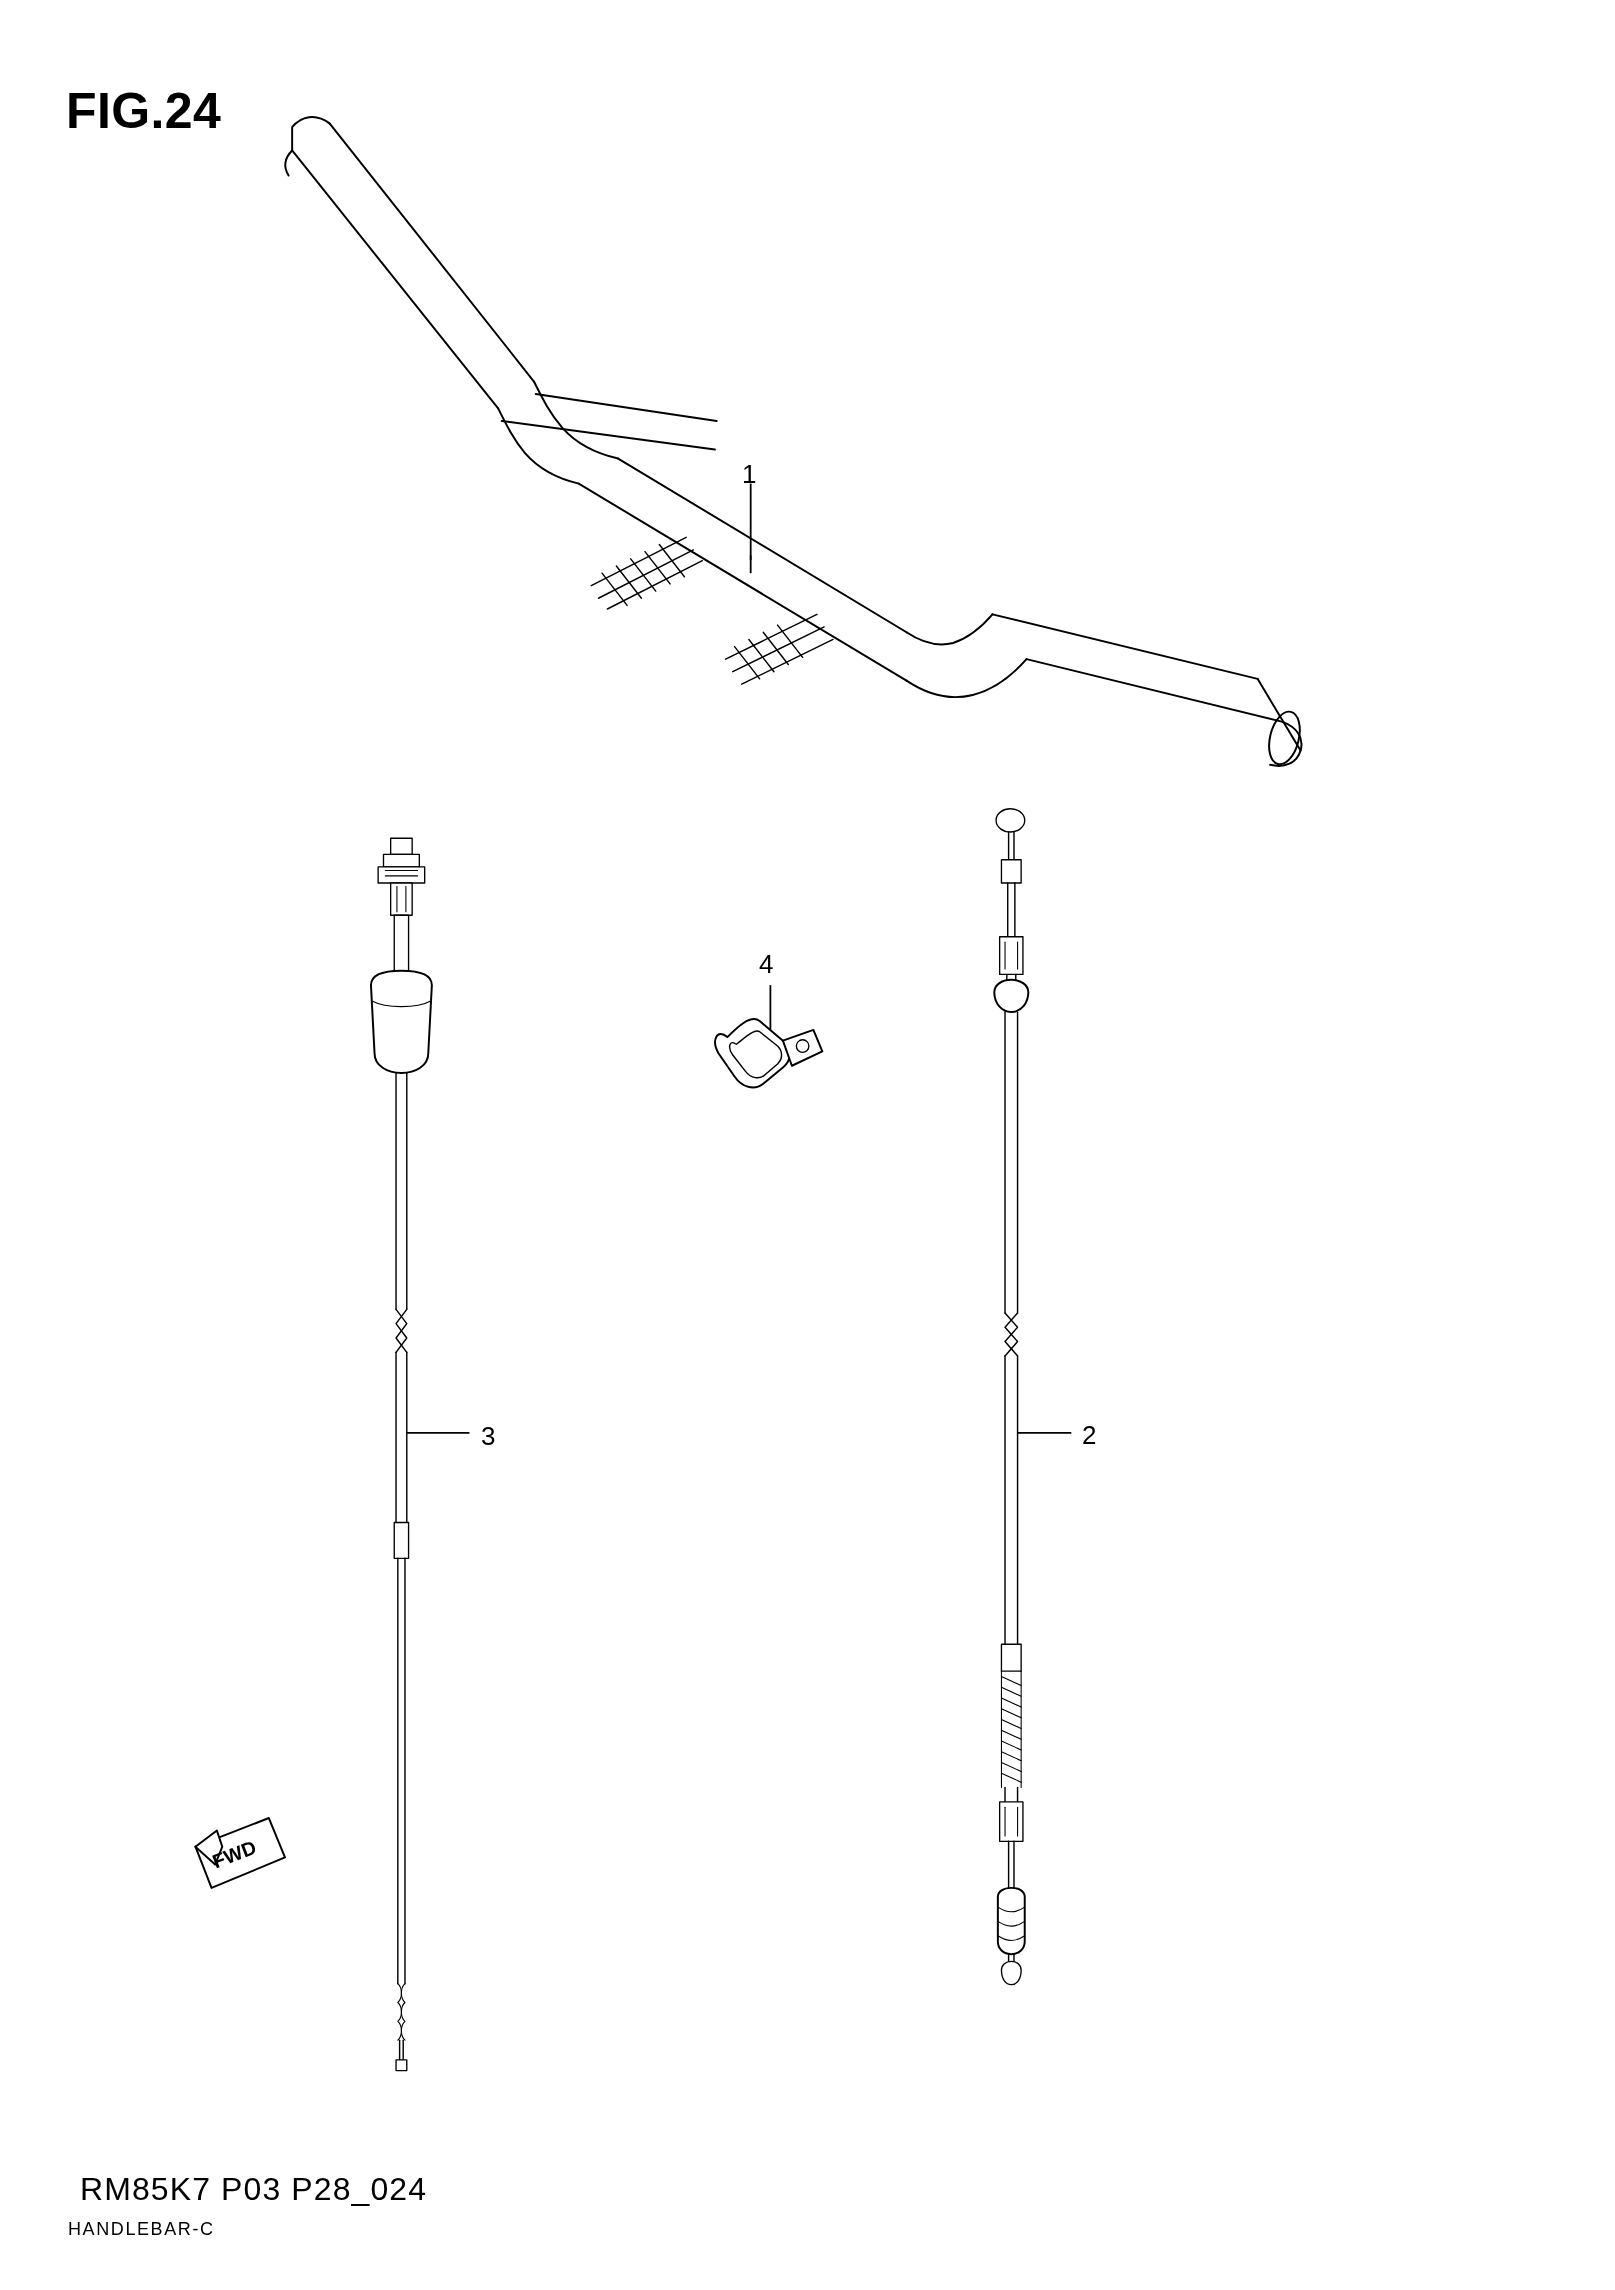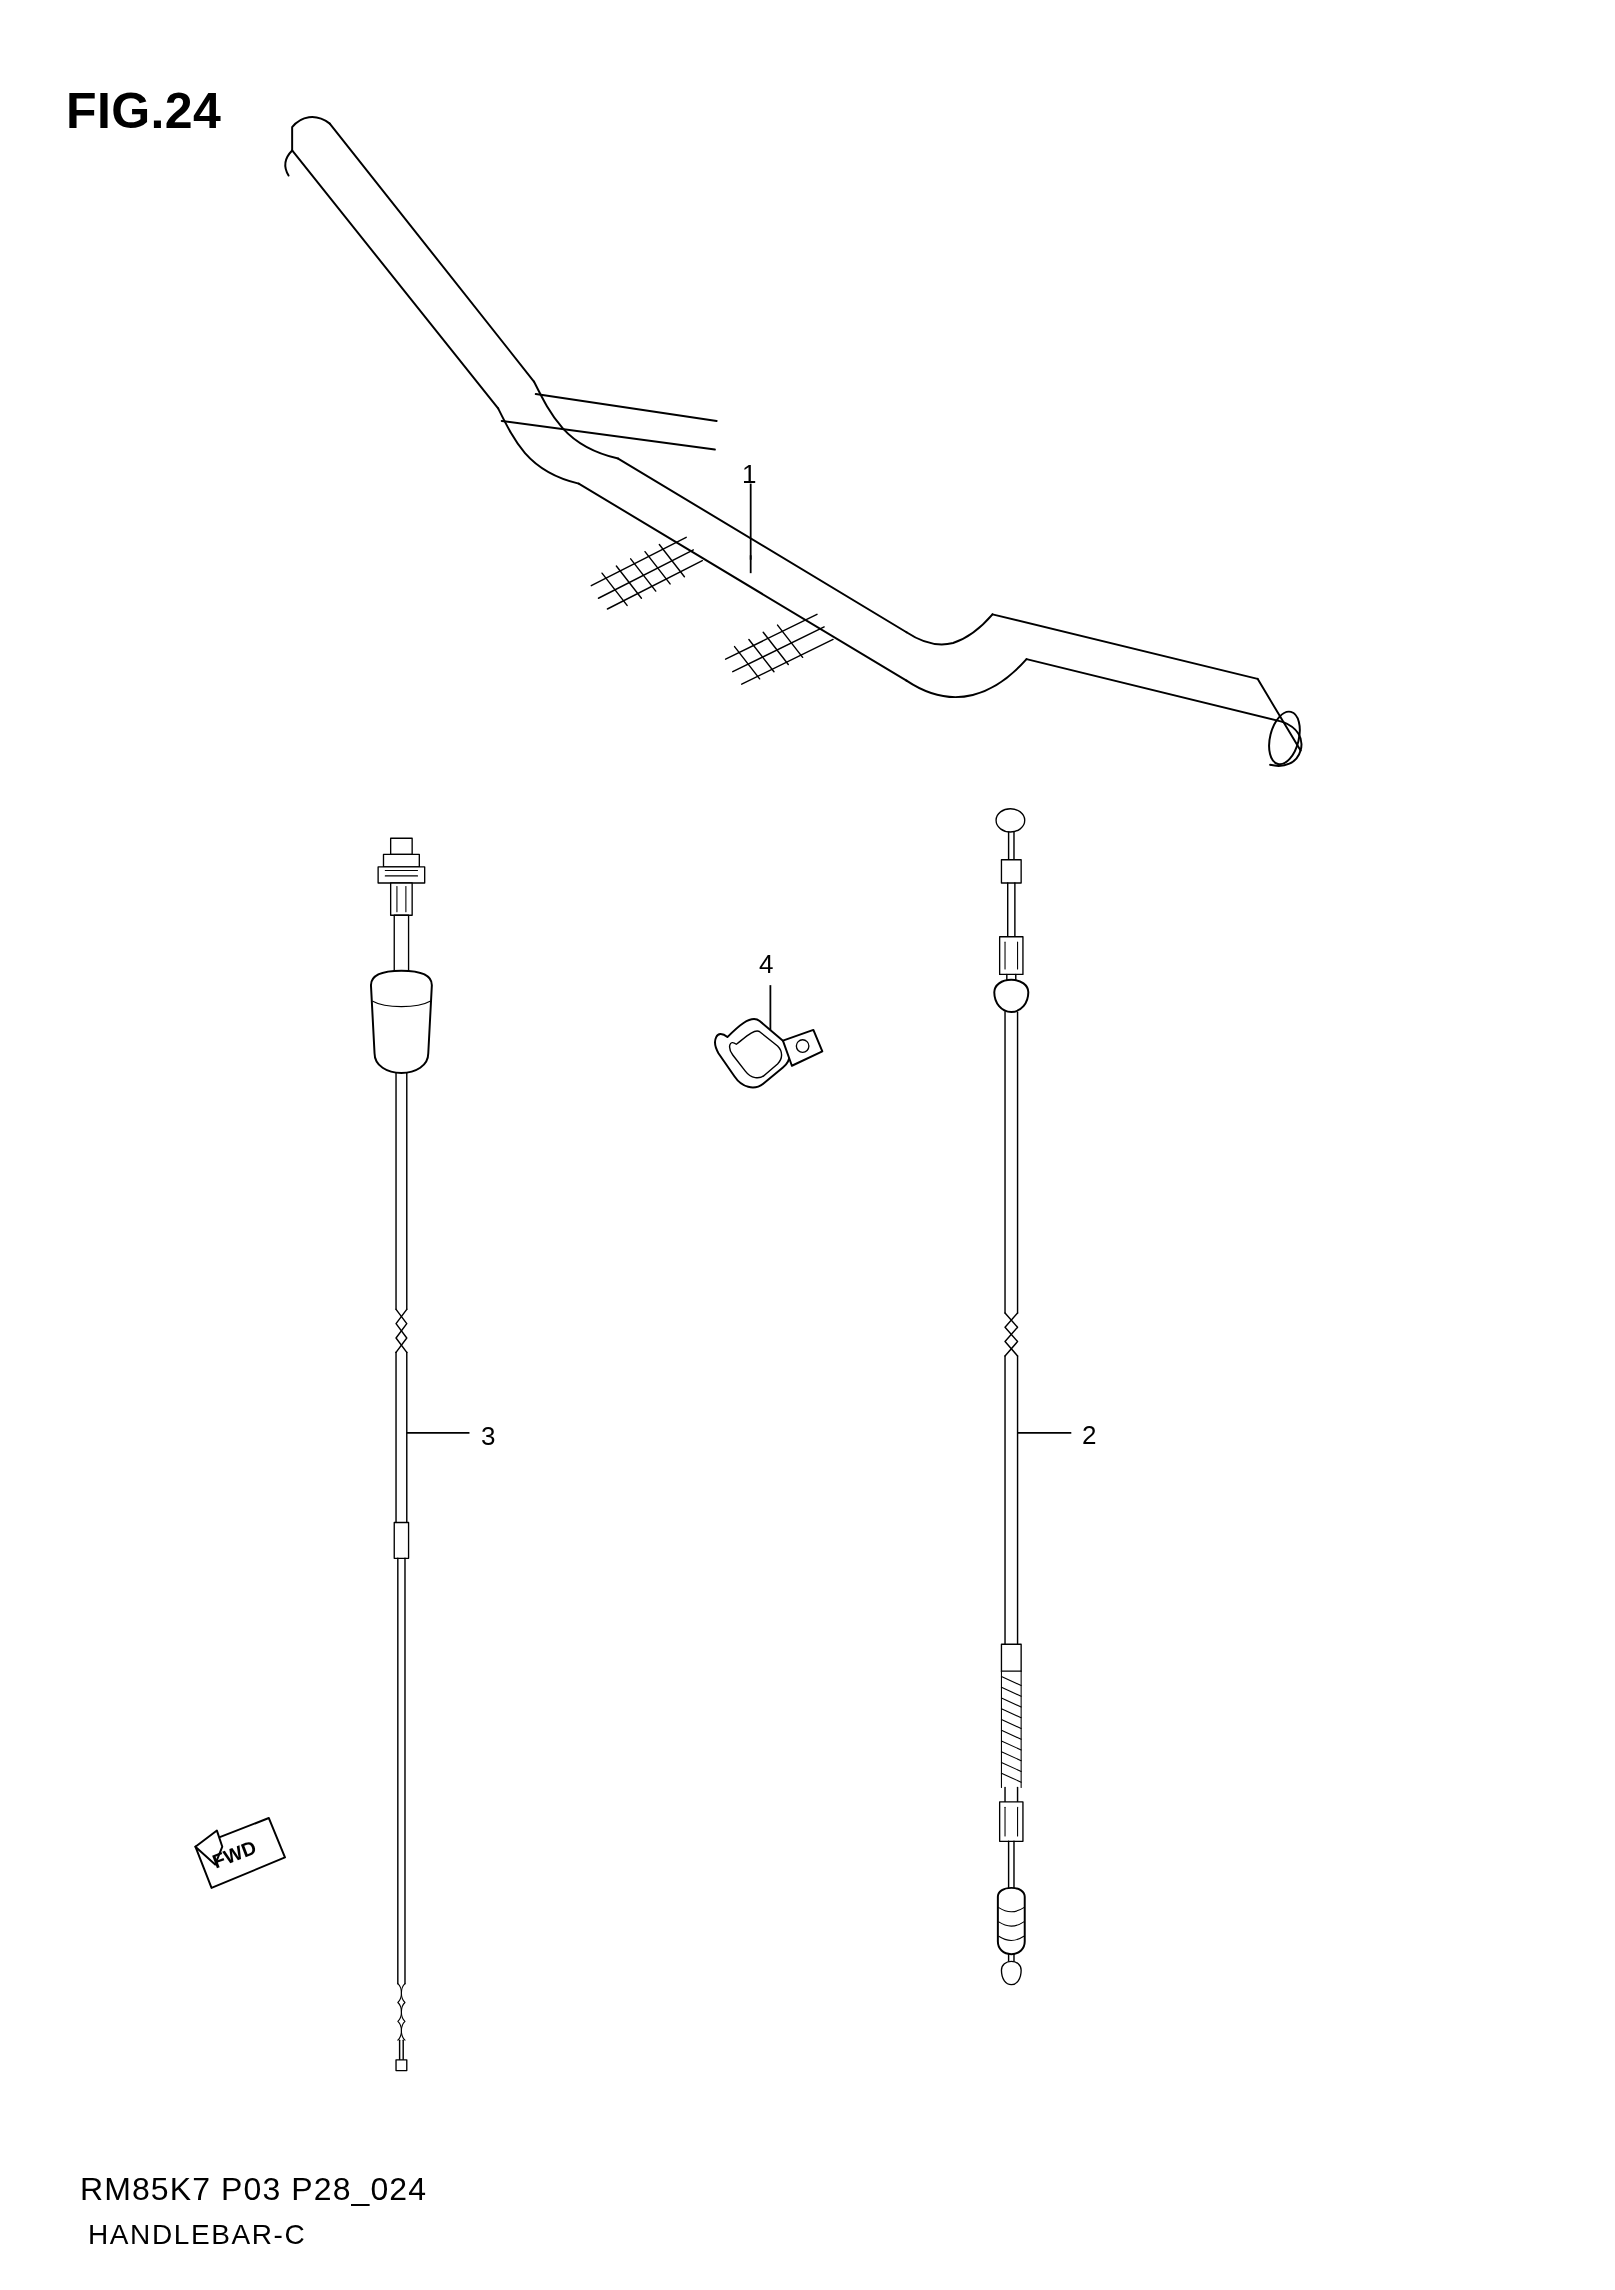--- a/index.html
+++ b/index.html
@@ -30,23 +30,23 @@
   #footer-code {
     position: absolute;
     left: 72px;
     top: 2171px;
     font-size: 32px;
     letter-spacing: 1.1px;
     margin-left: 8px;
   }
   #footer-title {
     position: absolute;
-    left: 88px;
+    left: 68px;
     top: 2219px;
-    font-size: 28px;
+    font-size: 18px;
     letter-spacing: 1.6px;
   }
   .callout {
     position: absolute;
     font-size: 26px;
     letter-spacing: 0.4px;
   }
   #callout-1 { left: 742px; top: 459px; }
   #callout-2 { left: 1082px; top: 1420px; }
   #callout-3 { left: 481px; top: 1421px; }

